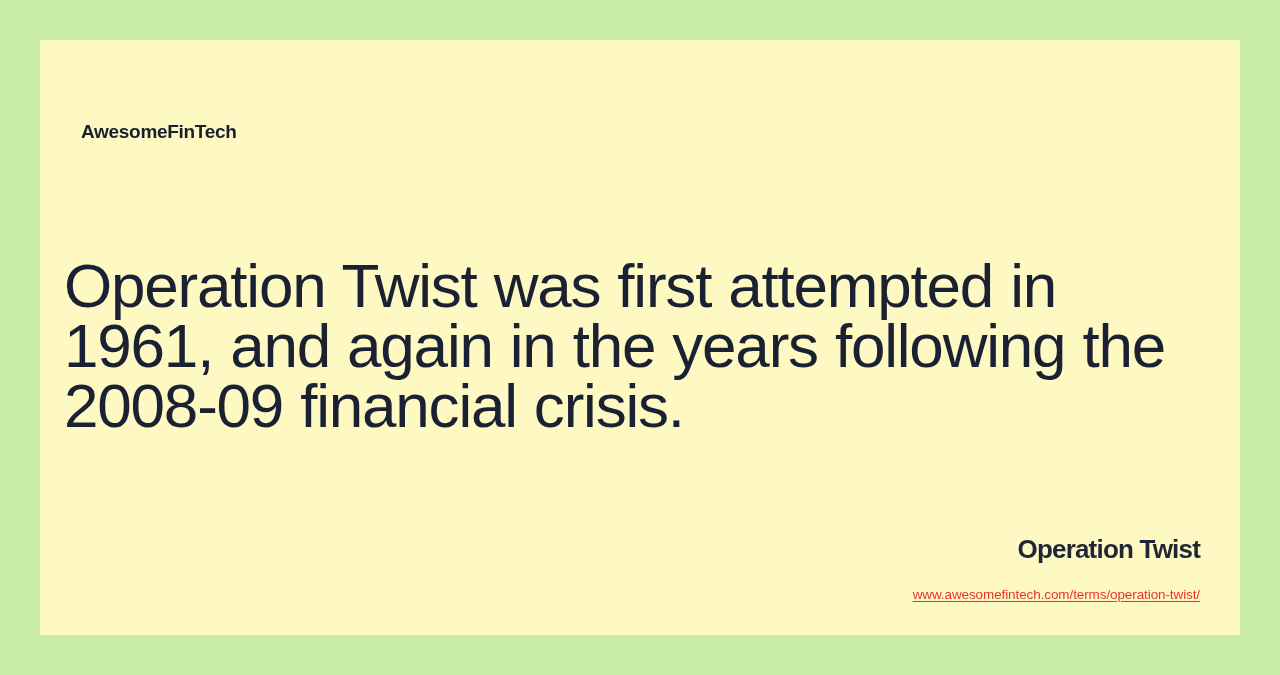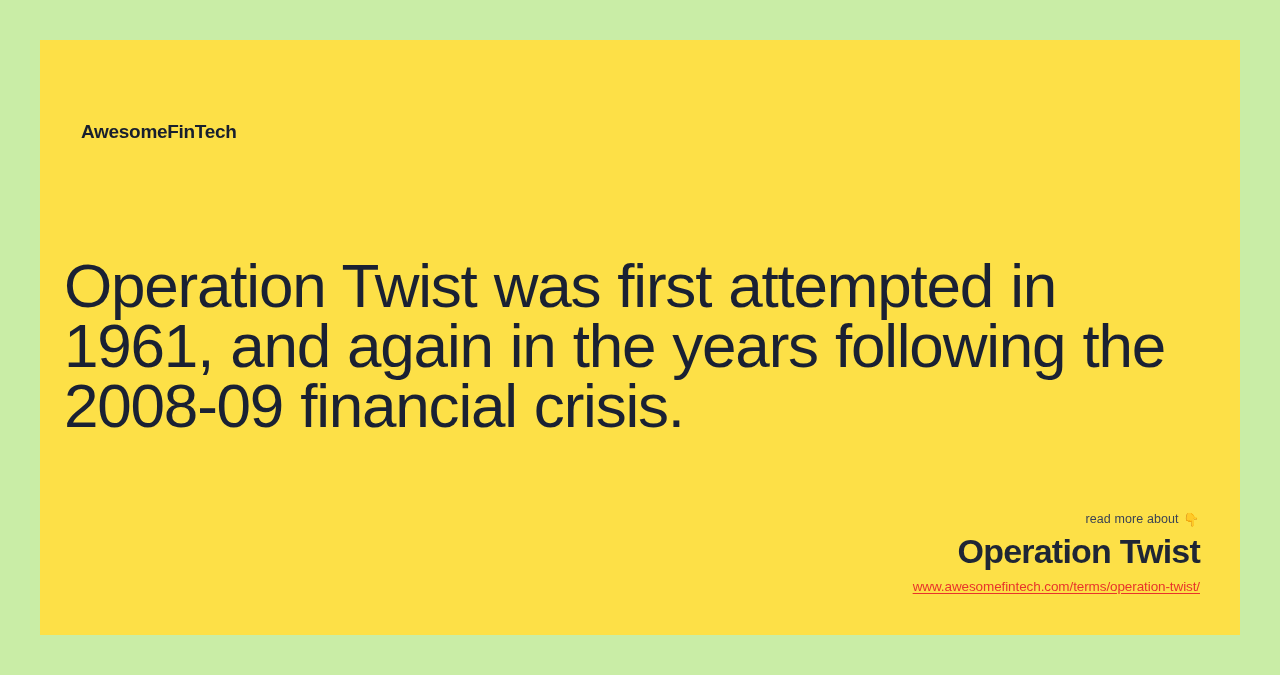--- a/index.html
+++ b/index.html
@@ -15,21 +15,21 @@
     font-family: "Liberation Sans", sans-serif;
     -webkit-font-smoothing: antialiased;
   }
 
   #quote-card {
     position: absolute;
     left: 40px;
     top: 40px;
     width: 1200px;
     height: 595px;
-    background: #fde047;
+    background: #fef9c3;
   }
 
   #brand-logo {
     position: absolute;
     left: 41px;
     top: 82px;
     font-size: 19px;
     font-weight: bold;
     letter-spacing: -0.3px;
     color: #181f2e;
@@ -67,58 +67,55 @@
   }
 
   #read-more-row .pointer-glyph {
     display: inline-block;
     font-size: 13px;
     margin-left: 5px;
     vertical-align: -1px;
   }
 
   #term-title {
-    font-size: 34px;
+    font-size: 26px;
     font-weight: bold;
     letter-spacing: -0.8px;
     color: #1f2635;
     line-height: 40px;
-    margin-top: 2px;
+    margin-top: 19px;
     white-space: nowrap;
   }
 
   #term-url {
     display: inline-block;
     font-size: 13.5px;
     color: #e8342a;
     text-decoration: underline;
     text-decoration-color: #e8342a;
     text-underline-offset: 2px;
     line-height: 18px;
-    margin-top: 7px;
+    margin-top: 17px;
     letter-spacing: -0.1px;
     white-space: nowrap;
     cursor: pointer;
     text-align: right;
   }
 </style>
 </head>
 <body>
 
 <div id="quote-card">
 
   <div id="brand-logo">AwesomeFinTech</div>
 
   <div id="quote-text">Operation Twist was first attempted in 1961, and again in the years following the 2008-09 financial crisis.</div>
 
   <div id="footer-block">
 
-    <div id="read-more-row">
-      <span>read more about</span><span class="pointer-glyph">👇</span>
-    </div>
 
     <div id="term-title">Operation Twist</div>
 
     <a id="term-url" href="#">www.awesomefintech.com/terms/operation-twist/</a>
 
   </div>
 
 </div>
 
 </body></html>

